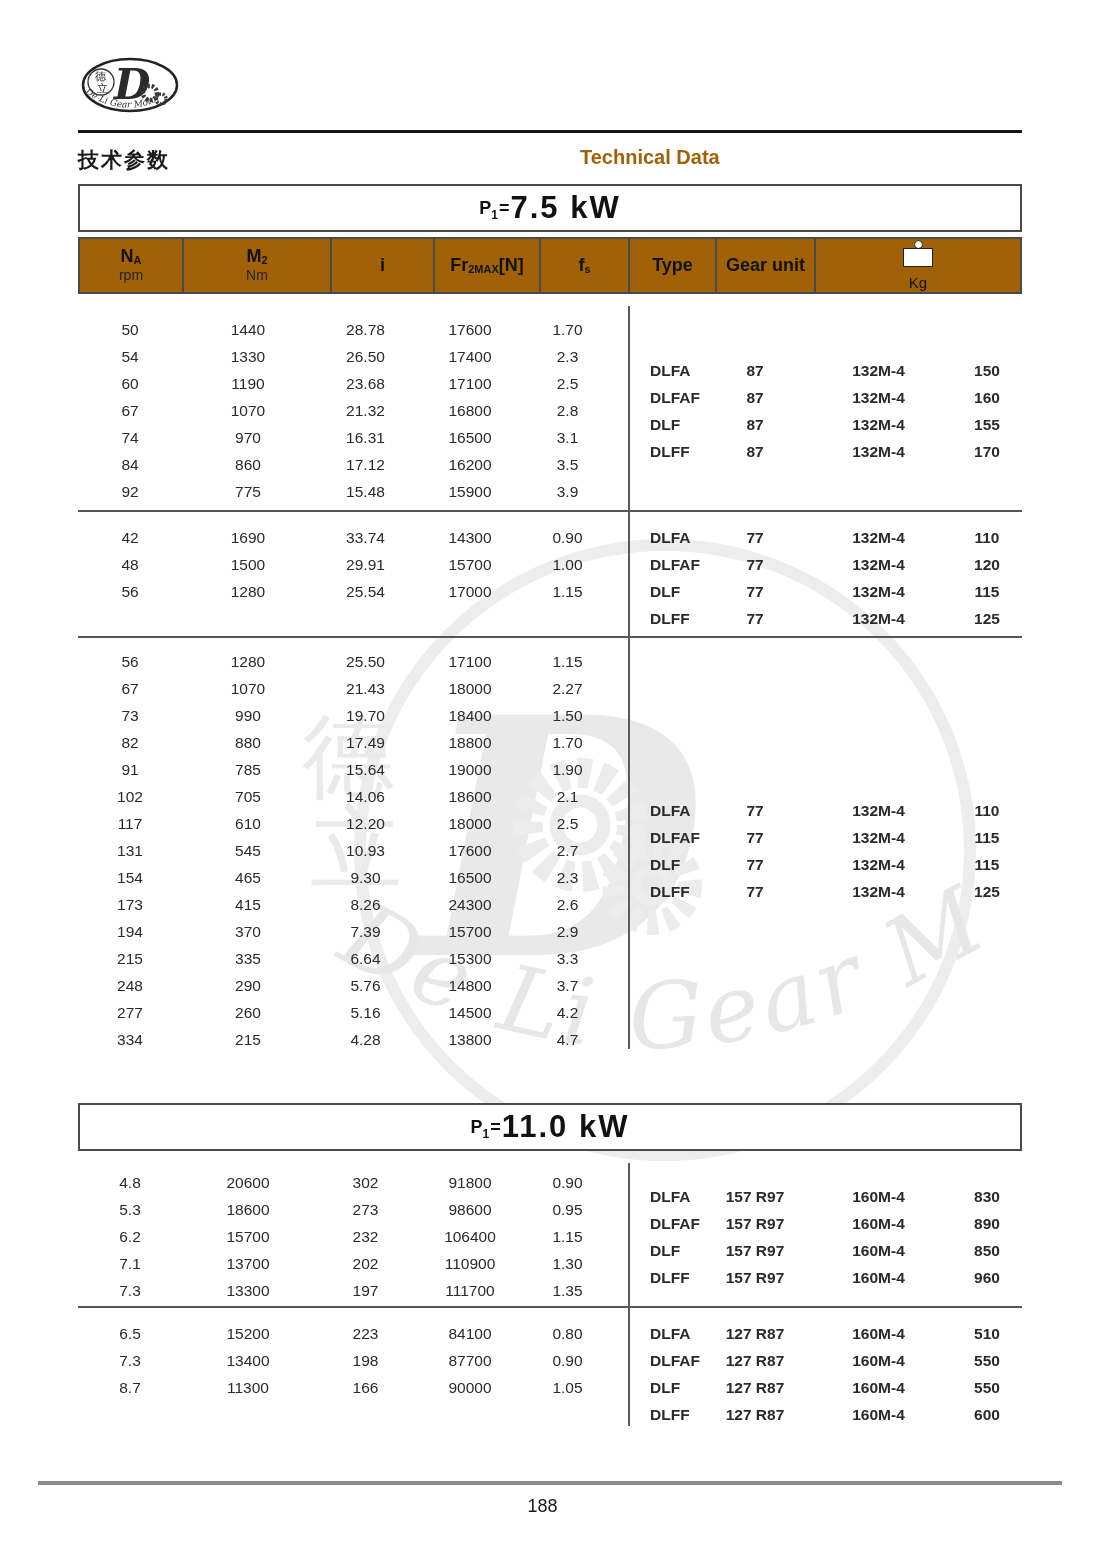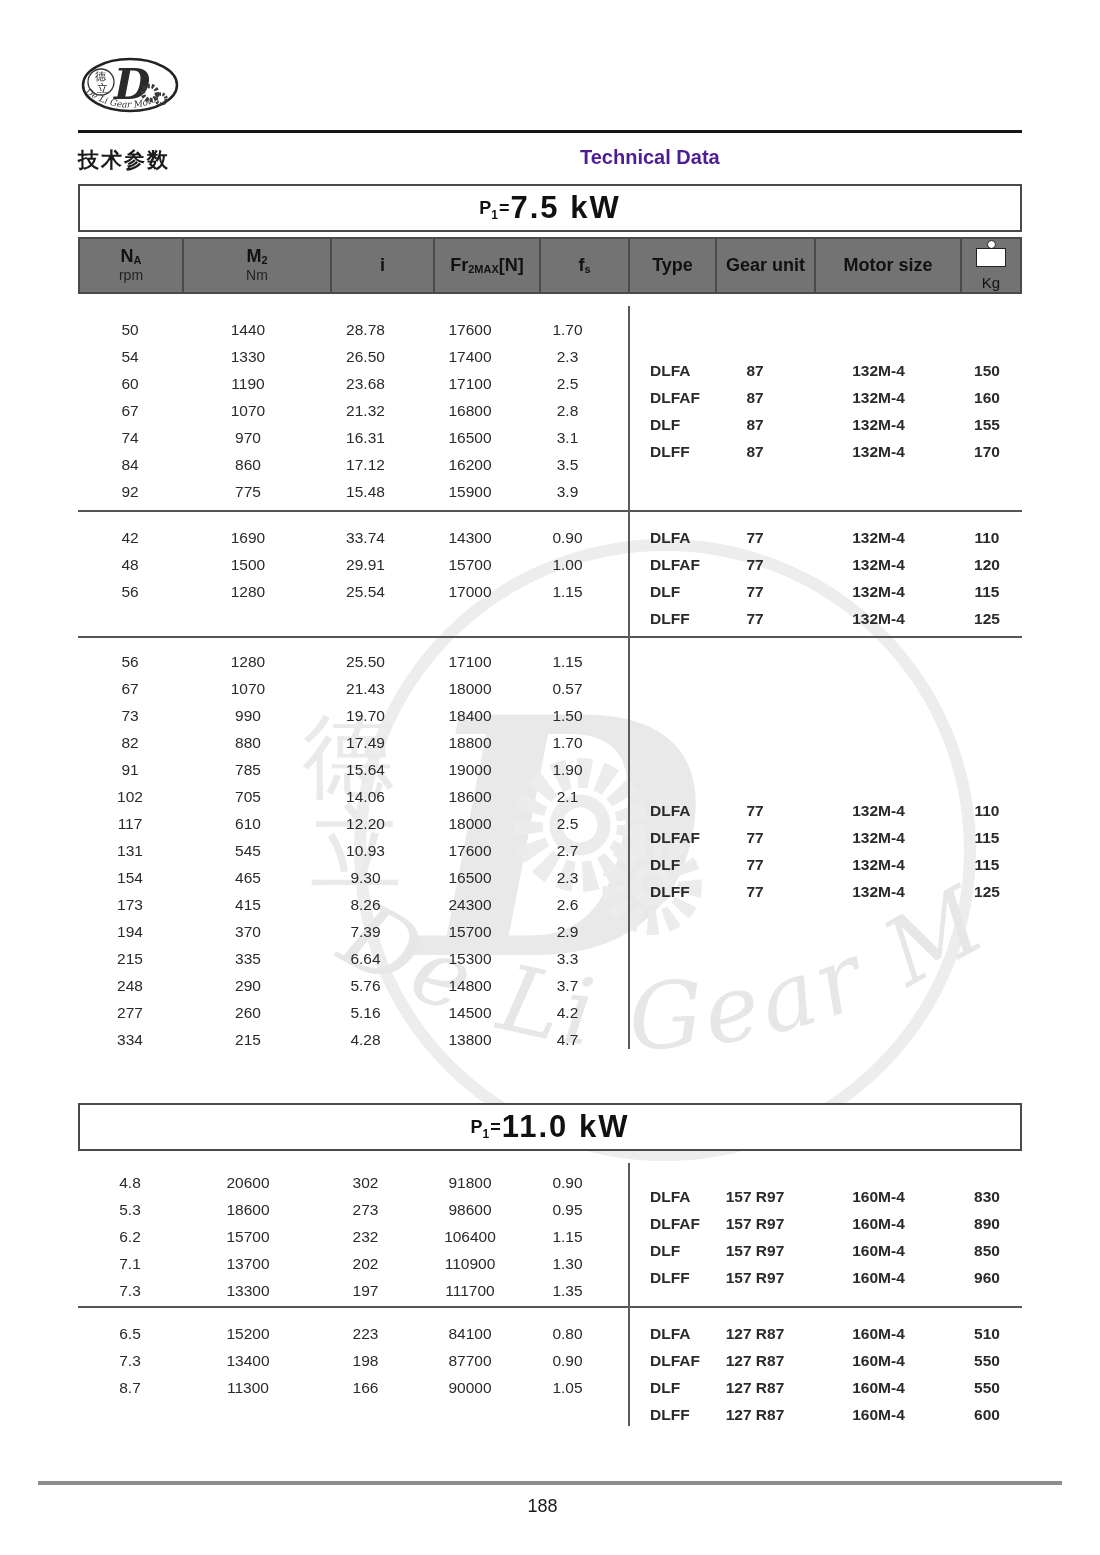--- a/index.html
+++ b/index.html
@@ -17,36 +17,36 @@
   
   .masthead{display:flex;align-items:center;height:80px;margin-top:50px;}
   .brandname{
     font-family:"DejaVu Serif", serif;font-size:40px;font-weight:bold;color:#111;
     letter-spacing:22px;margin-left:42px;font-style:italic;
   }
   .head-rule{border-bottom:3px solid #151515;height:0;}
 
   .section-row{position:relative;margin-top:13px;height:30px;}
   .section-cn{font-size:21px;font-weight:bold;color:#1a1a1a;letter-spacing:2px;}
-  .section-en{position:absolute;left:502px;top:0;font-size:20px;font-weight:bold;color:#4c1d95;}
+  .section-en{position:absolute;left:502px;top:0;font-size:20px;font-weight:bold;color:#a16207;}
 
   
   .title-box{
     margin-top:8px;height:48px;border:2px solid #4a4a4a;box-sizing:border-box;
     display:flex;align-items:center;justify-content:center;background:#fff;
   }
   .title-box .tp{font-size:18px;font-weight:bold;color:#111;}
   .title-box .tsub{font-size:12px;font-weight:bold;color:#111;align-self:flex-end;margin-bottom:8px;}
   .title-box .teq{font-size:18px;font-weight:bold;color:#111;margin:0 1px;}
   .title-box .tval{font-size:31px;font-weight:bold;color:#111;letter-spacing:2px;}
 
   
   .colheads{
     margin-top:5px;height:57px;border:2px solid #4a4a4a;box-sizing:border-box;
-    display:flex;background:#737373;
+    display:flex;background:#a16207;
   }
   .chcell{
     border-right:2px solid #4a4a4a;box-sizing:border-box;
     display:flex;flex-direction:column;align-items:center;justify-content:center;
     line-height:1.1;
   }
   .chcell:last-child{border-right:none;flex:1;}
   .ch0{width:104px}.ch1{width:148px}.ch2{width:103px}.ch3{width:106px}.ch4{width:89px}
   .ch5{width:87px}.ch6{width:99px}.ch7{width:146px}
   .sym{font-size:18px;font-weight:bold;color:#111;}
@@ -162,23 +162,20 @@
         </div>
         <div class="chcell ch4">
           <span class="sym"><span>f</span><span class="sub">s</span></span>
         </div>
         <div class="chcell ch5">
           <span class="sym">Type</span>
         </div>
         <div class="chcell ch6">
           <span class="sym">Gear unit</span>
         </div>
-        <div class="chcell ch7">
-          <span class="sym">Motor size</span>
-        </div>
         <div class="chcell">
           <div class="weight-icon">
             <div class="ring"></div>
             <div class="body"></div>
           </div>
           <span class="kg-label">Kg</span>
         </div>
       </div>
 
       <div class="blocks">
@@ -322,21 +319,21 @@
                 <div class="cell c1">1280</div>
                 <div class="cell c2">25.50</div>
                 <div class="cell c3">17100</div>
                 <div class="cell c4">1.15</div>
               </div>
               <div class="drow">
                 <div class="cell c0">67</div>
                 <div class="cell c1">1070</div>
                 <div class="cell c2">21.43</div>
                 <div class="cell c3">18000</div>
-                <div class="cell c4">0.57</div>
+                <div class="cell c4">2.27</div>
               </div>
               <div class="drow">
                 <div class="cell c0">73</div>
                 <div class="cell c1">990</div>
                 <div class="cell c2">19.70</div>
                 <div class="cell c3">18400</div>
                 <div class="cell c4">1.50</div>
               </div>
               <div class="drow">
                 <div class="cell c0">82</div>

